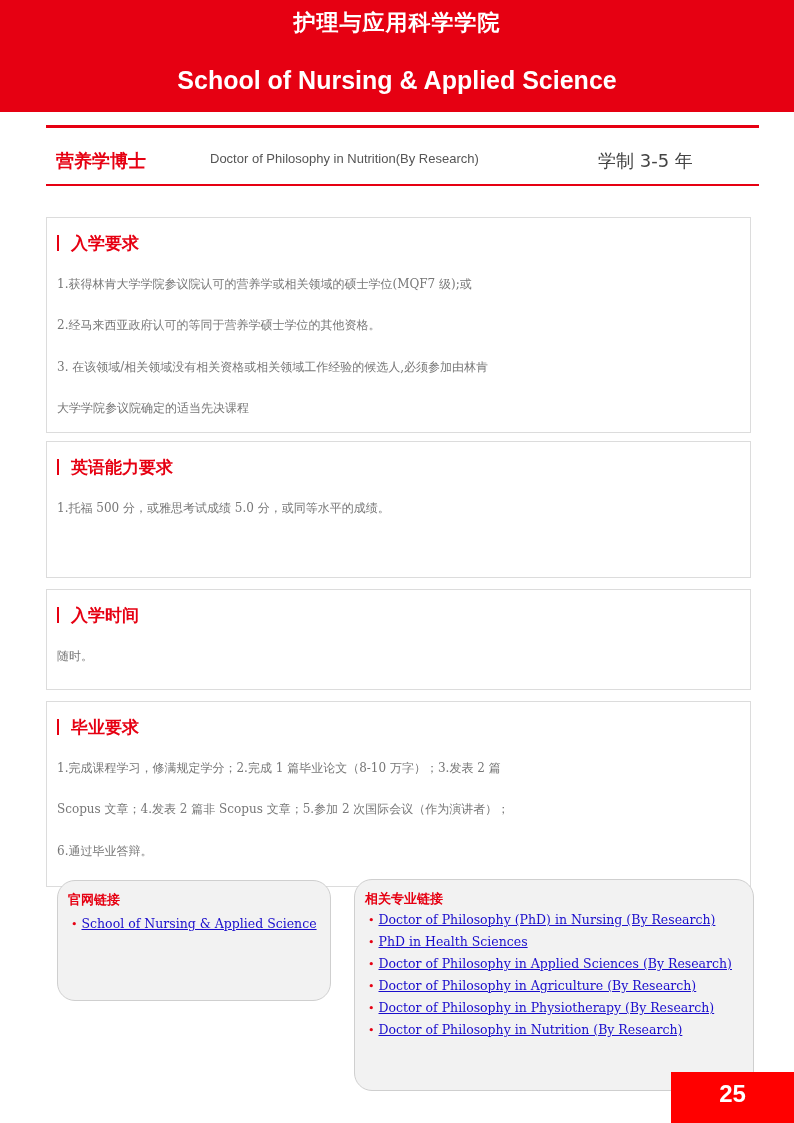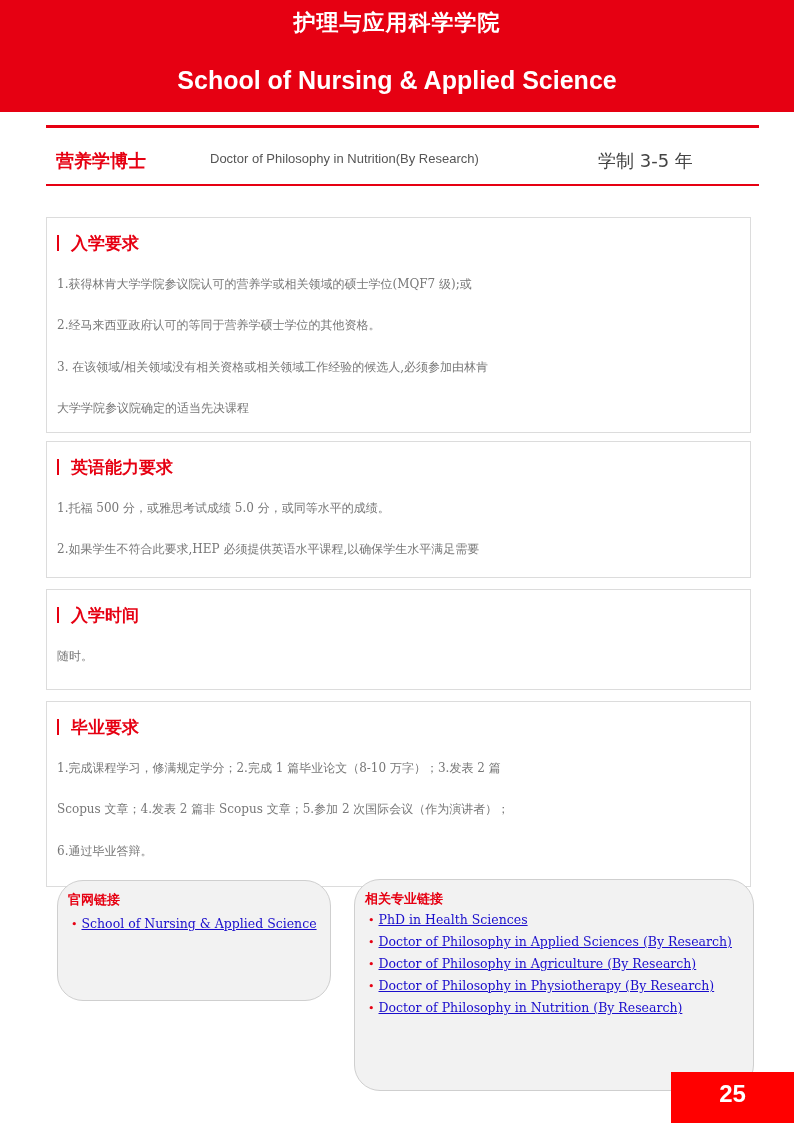--- a/index.html
+++ b/index.html
@@ -10,21 +10,21 @@
   .rule-top { position: absolute; left: 46px; top: 125px; width: 713px; height: 3px; background: #e60012; }
   .prog-row { position: absolute; left: 46px; top: 140px; width: 713px; height: 40px; }
   .prog-cn { position: absolute; left: 10px; top: 9px; font-size: 18px; font-weight: bold; color: #e60012; }
   .prog-en { position: absolute; left: 164px; top: 11px; font-size: 13px; color: #555; font-family: "Liberation Sans", sans-serif; }
   .prog-dur { position: absolute; left: 552px; top: 9px; font-size: 18px; color: #444; }
   .rule-mid { position: absolute; left: 46px; top: 184px; width: 713px; height: 1.5px; background: #e60012; }
   .card { position: absolute; left: 46px; width: 705px; border: 1px solid #dcdcdc; background: #fff; box-sizing: border-box; margin-top: 23px; }
   .card-title { position: absolute; left: 10px; font-size: 17px; font-weight: bold; color: #e60012; }
   .card-title .bar { display: inline-block; width: 2px; height: 16px; background: #e60012; vertical-align: -2px; margin-right: 12px; }
   .line { position: absolute; left: 10px; font-size: 12px; color: #777; font-family: "DejaVu Serif", serif; white-space: nowrap; }
-  .linkbox { position: absolute; background: #f2f2f2; border: 1px solid #cfcfcf; border-radius: 26px; box-sizing: border-box; }
+  .linkbox { position: absolute; background: #f2f2f2; border: 1px solid #cfcfcf; border-radius: 18px; box-sizing: border-box; }
   .linkbox .lb-title { position: absolute; left: 10px; top: 10px; font-size: 13px; font-weight: bold; color: #e60012; }
   .linkbox ul { list-style: none; margin: 0; padding: 0; position: absolute; left: 13px; }
   .linkbox li { font-size: 12.5px; line-height: 21px; white-space: nowrap; font-family: "DejaVu Serif", serif; }
   .linkbox li .dot { color: #e60012; margin-right: 4px; font-size: 11px; }
   .linkbox li a { color: #1a0dcc; text-decoration: underline; }
   .pagenum { position: absolute; left: 671px; top: 1072px; width: 123px; height: 58px; background: #ff0000; color: #fff; font-family: "Liberation Sans", sans-serif; font-weight: bold; font-size: 24px; text-align: center; line-height: 44px; }
 </style>
 </head>
 <body>
 
@@ -47,21 +47,20 @@
   <div class="card-title" style="top:14px;"><span class="bar"></span><span>入学要求</span></div>
   <div class="line" style="top:58px;">1.获得林肯大学学院参议院认可的营养学或相关领域的硕士学位(MQF7 级);或</div>
   <div class="line" style="top:99px;">2.经马来西亚政府认可的等同于营养学硕士学位的其他资格。</div>
   <div class="line" style="top:141px;">3.  在该领域/相关领域没有相关资格或相关领域工作经验的候选人,必须参加由林肯</div>
   <div class="line" style="top:182px;">大学学院参议院确定的适当先决课程</div>
 </div>
 
 <div class="card" style="top:418px;height:137px;">
   <div class="card-title" style="top:14px;"><span class="bar"></span><span>英语能力要求</span></div>
   <div class="line" style="top:58px;">1.托福 500 分，或雅思考试成绩 5.0 分，或同等水平的成绩。</div>
-  <div class="line" style="top:99px;">2.如果学生不符合此要求,HEP 必须提供英语水平课程,以确保学生水平满足需要</div>
 </div>
 
 <div class="card" style="top:566px;height:101px;">
   <div class="card-title" style="top:14px;"><span class="bar"></span><span>入学时间</span></div>
   <div class="line" style="top:58px;">随时。</div>
 </div>
 
 <div class="card" style="top:678px;height:186px;">
   <div class="card-title" style="top:14px;"><span class="bar"></span><span>毕业要求</span></div>
   <div class="line" style="top:58px;">1.完成课程学习，修满规定学分；2.完成 1 篇毕业论文（8-10 万字）；3.发表 2 篇</div>
@@ -72,20 +71,21 @@
 <div class="linkbox" style="left:57px;top:880px;width:274px;height:121px;">
   <div class="lb-title">官网链接</div>
   <ul style="top:32px;">
     <li><span class="dot">•</span><a>School of Nursing &amp; Applied Science</a></li>
   </ul>
 </div>
 
 <div class="linkbox" style="left:354px;top:879px;width:400px;height:212px;">
   <div class="lb-title">相关专业链接</div>
   <ul style="top:29px;">
+    <li><span class="dot">•</span><a>Doctor of Philosophy (PhD) in Nursing (By Research)</a></li>
     <li><span class="dot">•</span><a>PhD in Health Sciences</a></li>
     <li><span class="dot">•</span><a>Doctor of Philosophy in Applied Sciences (By Research)</a></li>
     <li><span class="dot">•</span><a>Doctor of Philosophy in Agriculture (By Research)</a></li>
     <li><span class="dot">•</span><a>Doctor of Philosophy in Physiotherapy (By Research)</a></li>
     <li><span class="dot">•</span><a>Doctor of Philosophy in Nutrition (By Research)</a></li>
   </ul>
 </div>
 
 <div class="pagenum">25</div>
 

